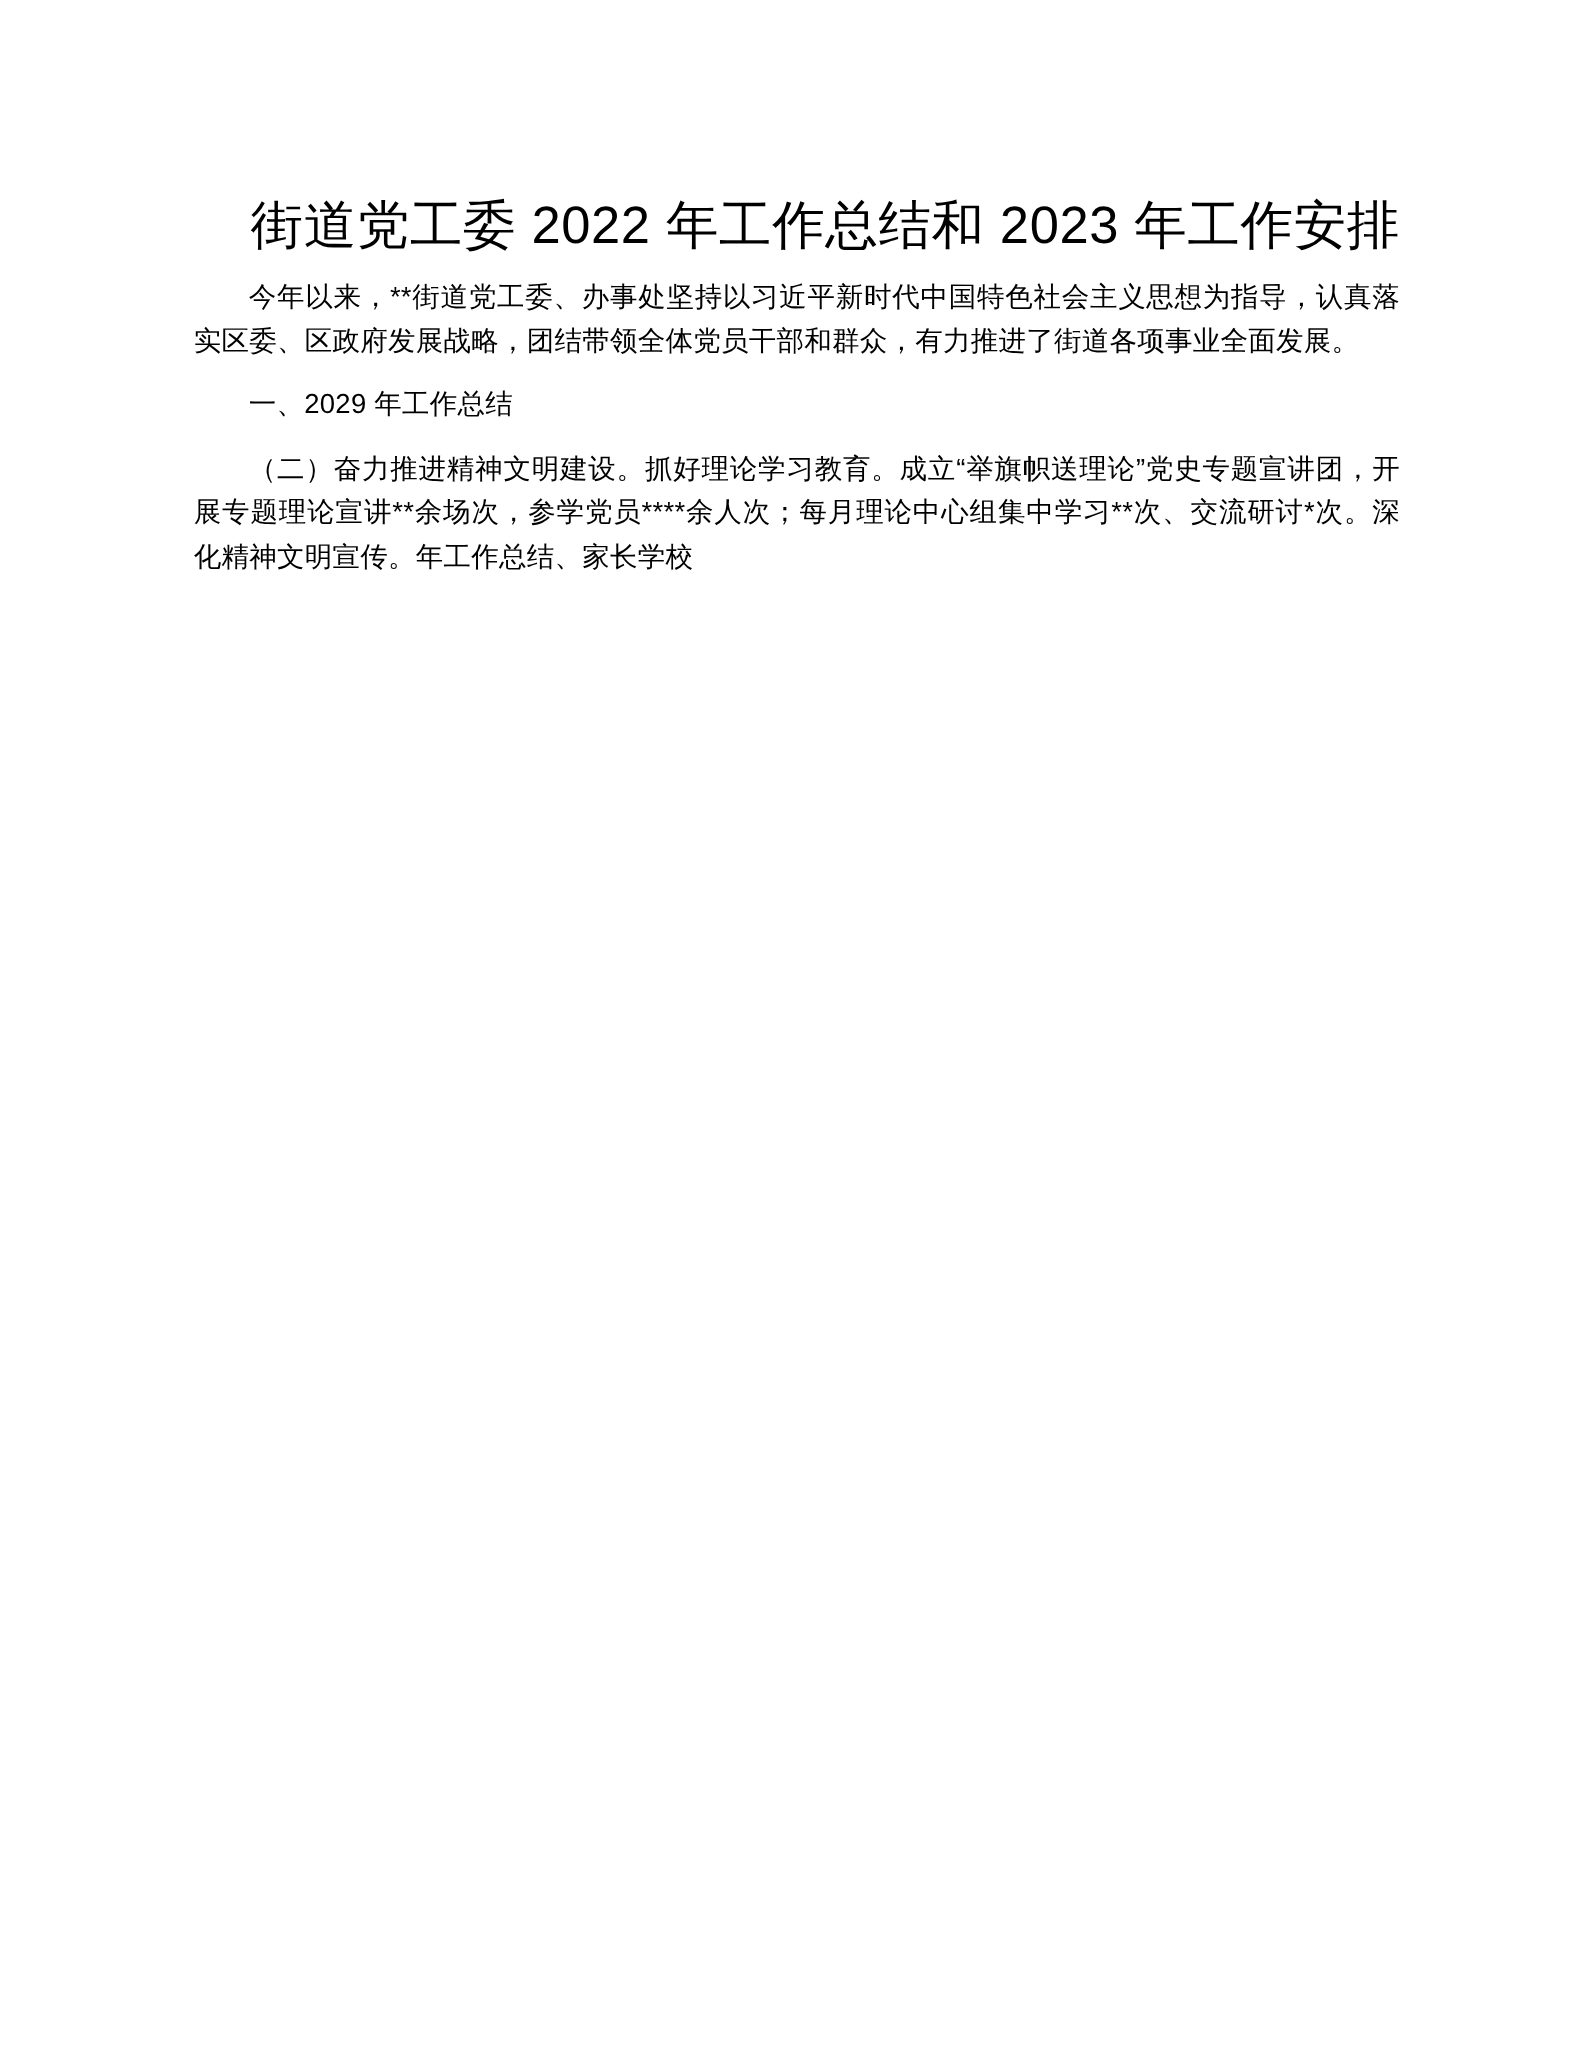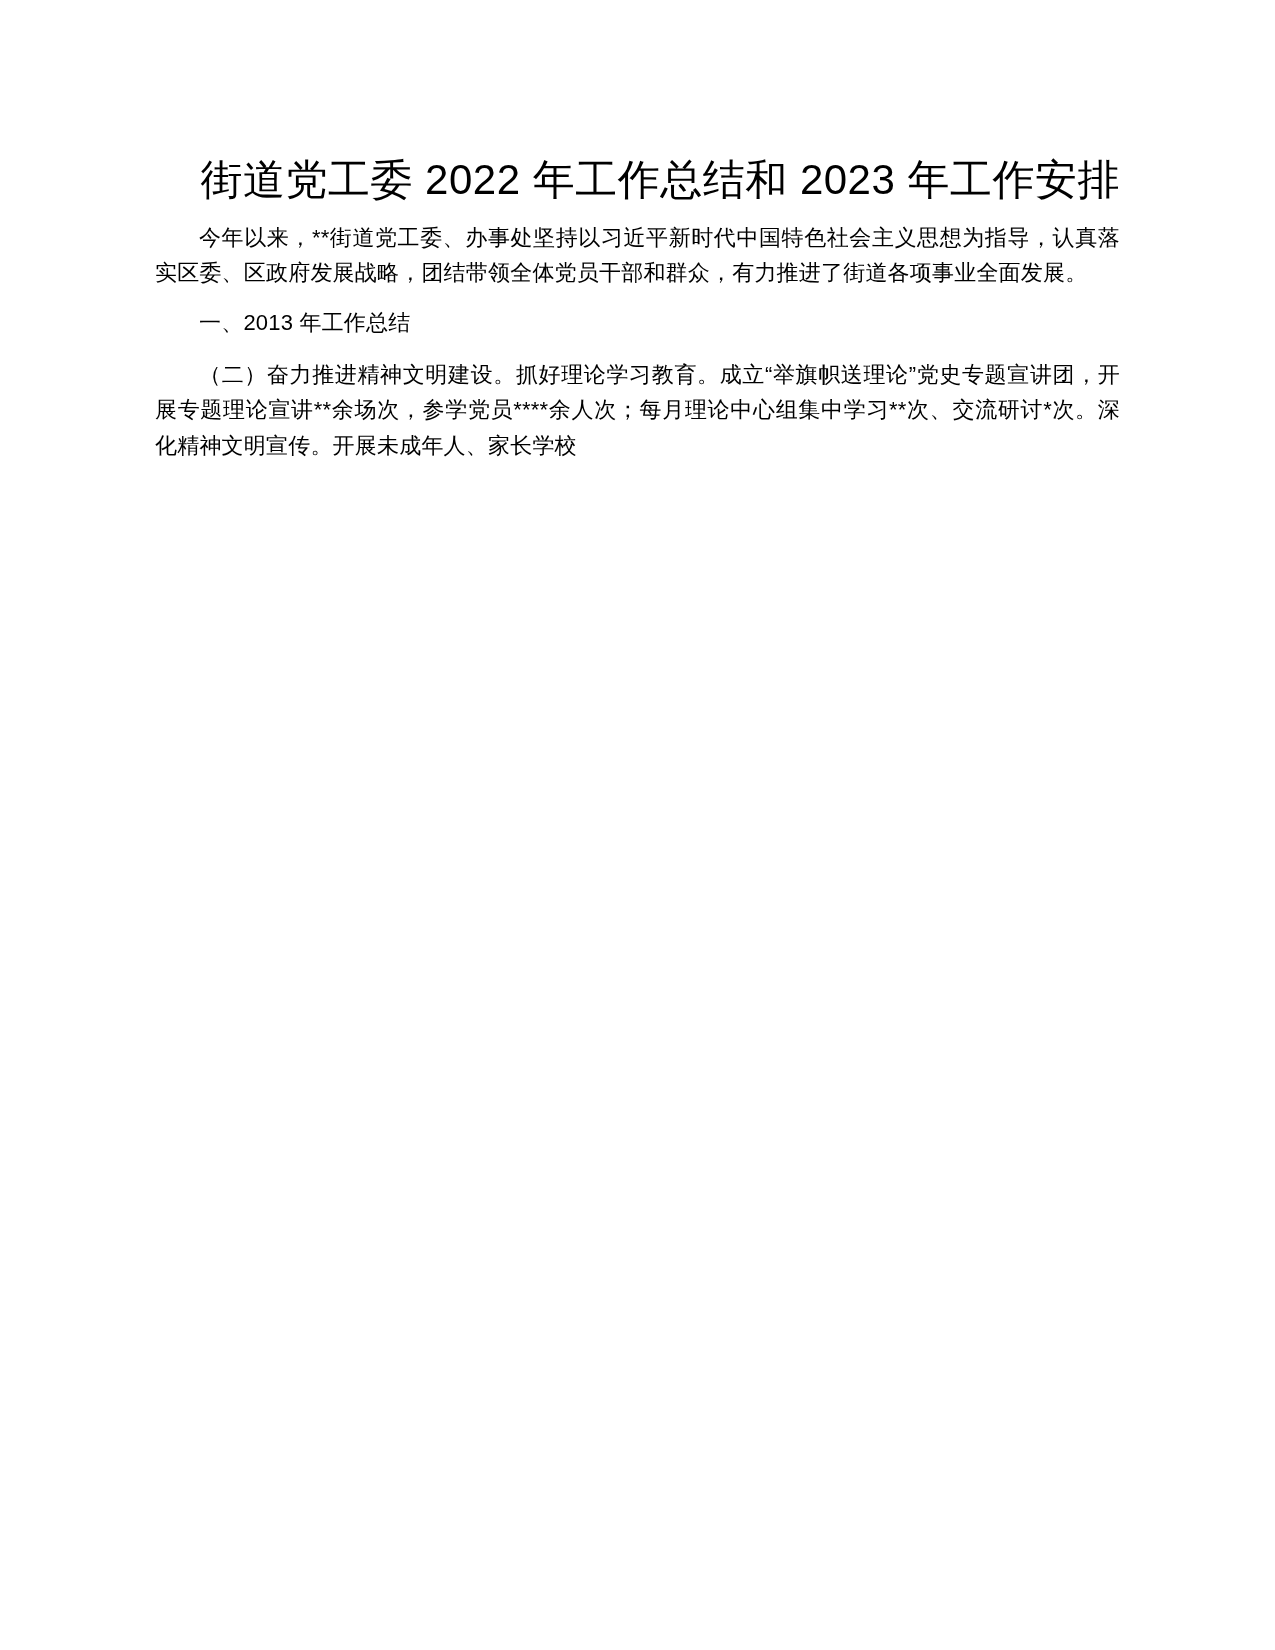--- a/index.html
+++ b/index.html
@@ -47,18 +47,18 @@
 </style>
 </head>
 <body>
 
 <div class="page">
 
   <h1 class="doc-title">街道党工委 2022 年工作总结和 2023 年工作安排</h1>
 
   <p class="para">今年以来，**街道党工委、办事处坚持以习近平新时代中国特色社会主义思想为指导，认真落实区委、区政府发展战略，团结带领全体党员干部和群众，有力推进了街道各项事业全面发展。</p>
 
-  <p class="para section-head">一、2013 年工作总结</p>
+  <p class="para section-head">一、2029 年工作总结</p>
 
 
-  <p class="para">（二）奋力推进精神文明建设。抓好理论学习教育。成立“举旗帜送理论”党史专题宣讲团，开展专题理论宣讲**余场次，参学党员****余人次；每月理论中心组集中学习**次、交流研讨*次。深化精神文明宣传。开展未成年人、家长学校</p>
+  <p class="para">（二）奋力推进精神文明建设。抓好理论学习教育。成立“举旗帜送理论”党史专题宣讲团，开展专题理论宣讲**余场次，参学党员****余人次；每月理论中心组集中学习**次、交流研讨*次。深化精神文明宣传。年工作总结、家长学校</p>
 
 </div>
 
 </body></html>

